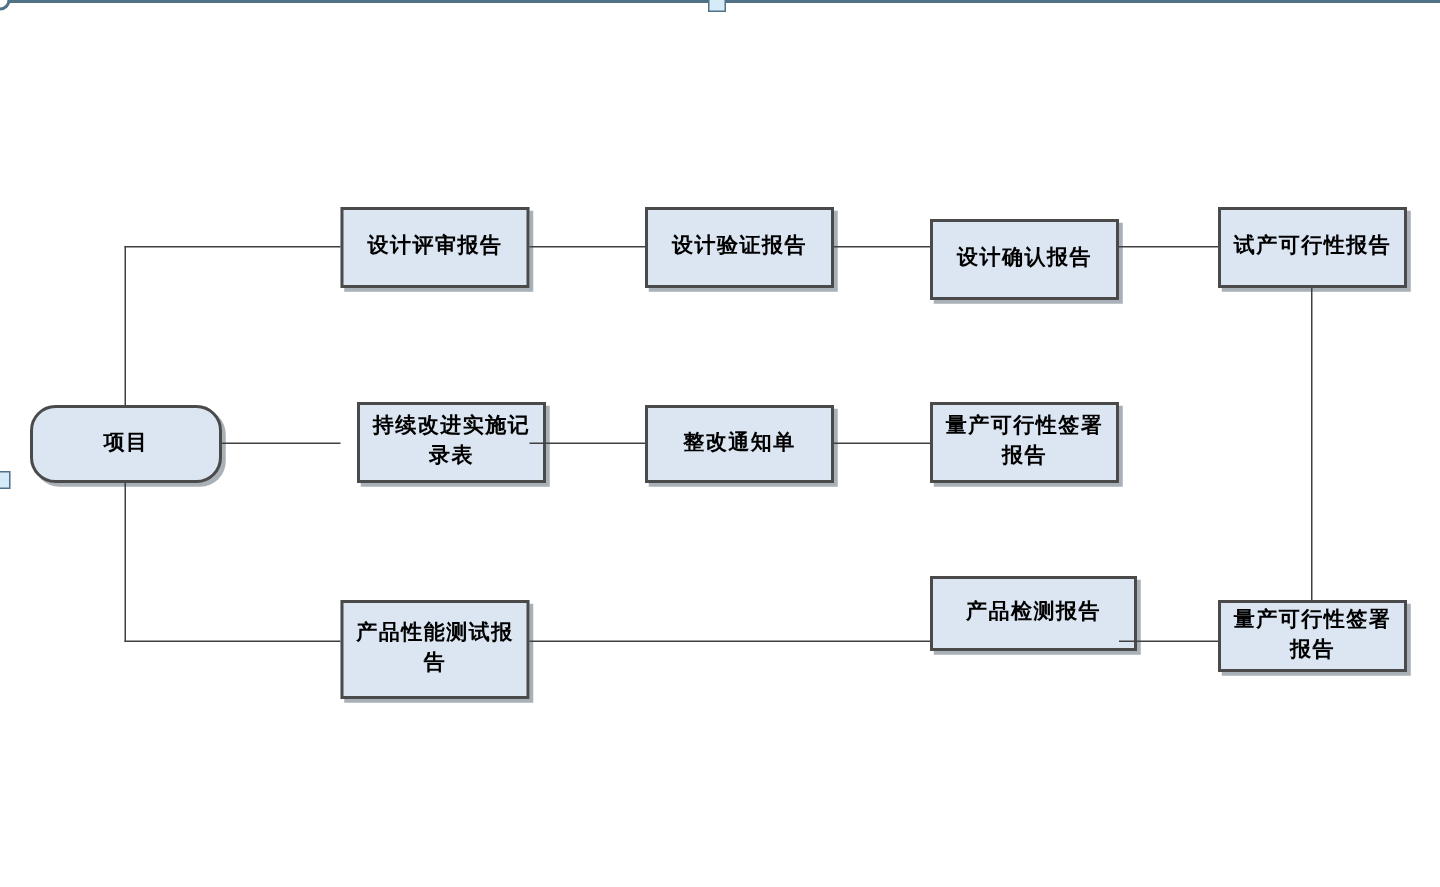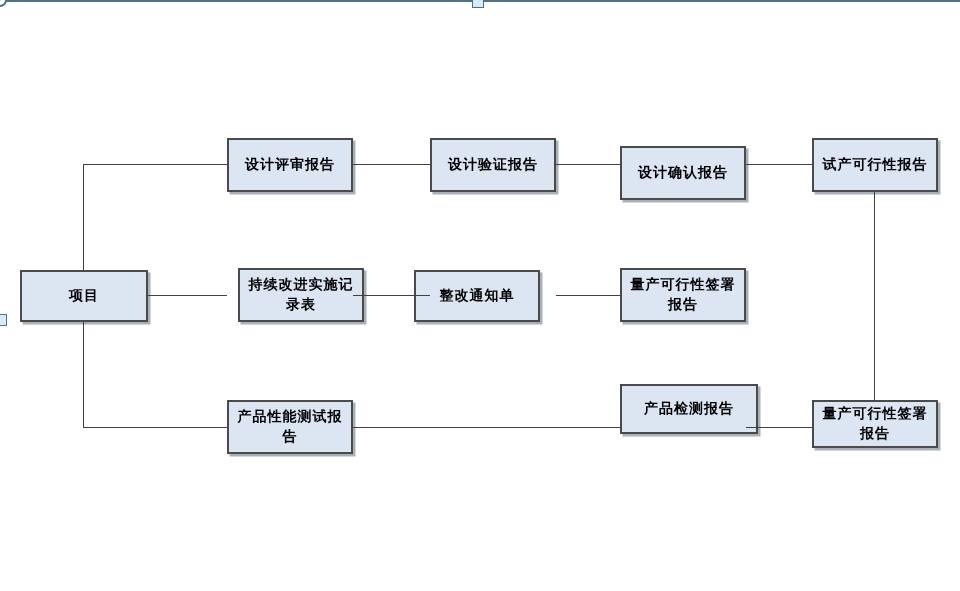--- a/index.html
+++ b/index.html
@@ -58,21 +58,21 @@
 </style>
 </head>
 <body>
 
 <div class="canvas">
   <div class="page-top-line"></div>
   <div class="corner-arc"></div>
   <div class="handle handle-top"></div>
   <div class="handle handle-left"></div>
   <div id="diagram">
-  <div class="node" style="left: 20px; top: 270px; width: 128px; height: 52px;">
+  <div class="node" style="left: 20px; top: 270px; width: 128px; height: 52px; border-radius: 17px;">
     <span class="node-label">项目</span>
   </div>
 
   <div class="node" style="left: 227px; top: 138px; width: 126px; height: 54px;">
     <span class="node-label">设计评审报告</span>
   </div>
 
   <div class="node" style="left: 430px; top: 138px; width: 126px; height: 54px; text-align: center;">
     <span class="node-label">设计验证报告</span>
   </div>
@@ -82,29 +82,29 @@
   </div>
 
   <div class="node" style="left: 812px; top: 138px; width: 126px; height: 54px; align-items: center;">
     <span class="node-label">试产可行性报告</span>
   </div>
 
   <div class="node" style="left: 238px; top: 268px; width: 126px; height: 54px;">
     <span class="node-label">持续改进实施记录表</span>
   </div>
 
-  <div class="node" style="left: 414px; top: 270px; width: 126px; height: 52px;">
+  <div class="node" style="left: 430px; top: 270px; width: 126px; height: 52px;">
     <span class="node-label">整改通知单</span>
   </div>
 
   <div class="node" style="left: 620px; top: 268px; width: 126px; height: 54px;">
     <span class="node-label">量产可行性签署报告</span>
   </div>
 
-  <div class="node" style="left: 227px; top: 400px; width: 126px; height: 54px;">
+  <div class="node" style="left: 227px; top: 400px; width: 126px; height: 66px;">
     <span class="node-label">产品性能测试报告</span>
   </div>
 
   <div class="node" style="left: 620px; top: 384px; width: 138px; height: 50px;">
     <span class="node-label">产品检测报告</span>
   </div>
 
   <div class="node" style="left: 812px; top: 400px; width: 126px; height: 48px;">
     <span class="node-label">量产可行性签署报告</span>
   </div>

